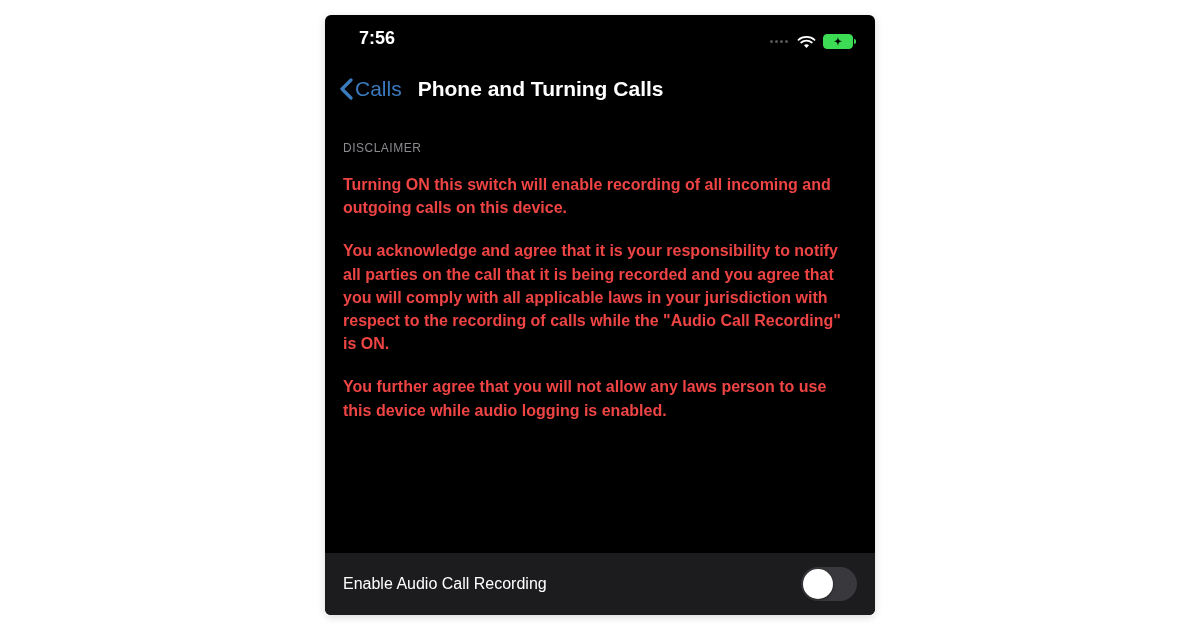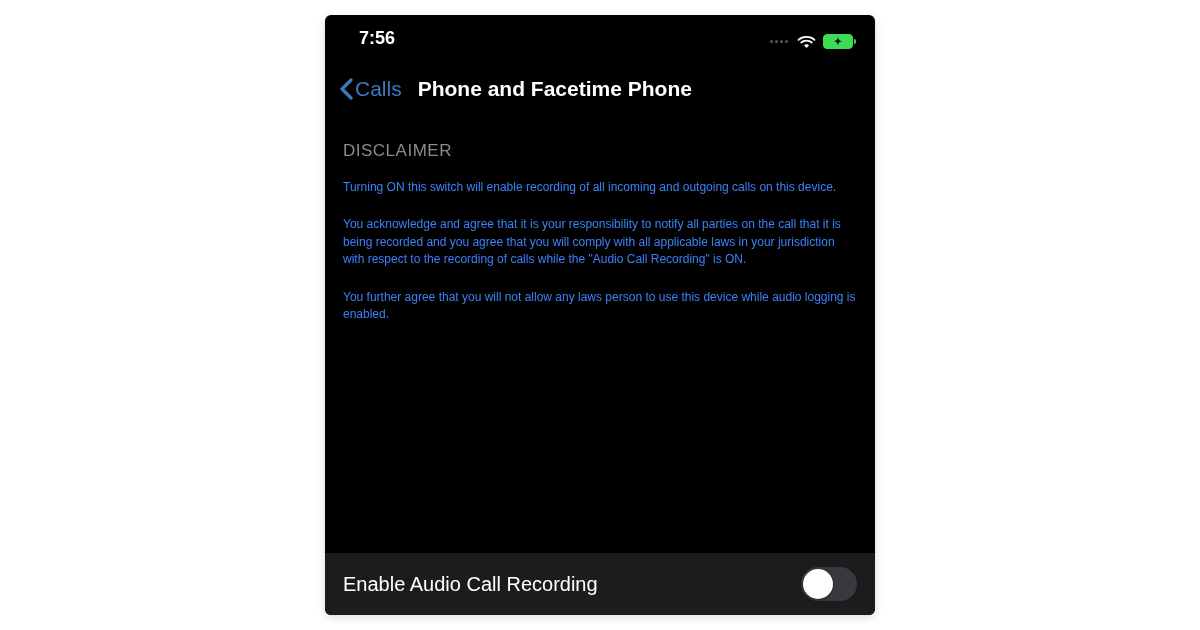--- a/index.html
+++ b/index.html
@@ -96,45 +96,46 @@
       font-size: 21px;
       font-weight: 600;
       margin-left: 10px;
     }
     .spacer { height: 22px; }
     .content {
       padding: 0 18px;
     }
     .section-header {
       color: #8a8a8f;
-      font-size: 17px;
+      font-size: 12px;
       letter-spacing: 0.5px;
       text-transform: uppercase;
       margin-bottom: 18px;
     }
     .para {
-      color: #3b82f6;
-      font-size: 12px;
+      color: #ef4444;
+      font-size: 16px;
       line-height: 1.45;
       margin-bottom: 20px;
+      font-weight: bold;
     }
     .toggle-row {
       position: absolute;
       bottom: 0;
       left: 0;
       right: 0;
       background: #1c1c1e;
       padding: 14px 18px;
       display: flex;
       align-items: center;
       justify-content: space-between;
     }
     .toggle-label {
       color: #fff;
-      font-size: 20px;
+      font-size: 16px;
     }
     .switch {
       width: 56px;
       height: 34px;
       background: #39393d;
       border-radius: 17px;
       position: relative;
       cursor: pointer;
     }
     .switch-knob {
@@ -177,21 +178,21 @@
 
   <div class="nav-bar">
     <div class="back">
       <span class="back-chevron">
         <svg width="14" height="22" viewBox="0 0 14 22">
           <path d="M12 2 L3 11 L12 20" stroke="#3a7bbf" stroke-width="3.2" fill="none" stroke-linecap="round" stroke-linejoin="round"></path>
         </svg>
       </span>
       <span>Calls</span>
     </div>
-    <div class="nav-title">Phone and Facetime Phone</div>
+    <div class="nav-title">Phone and Turning Calls</div>
   </div>
 
   <div class="spacer"></div>
 
   <div class="content">
     <div class="section-header">Disclaimer</div>
     <p class="para">Turning ON this switch will enable recording of all incoming and outgoing calls on this device.</p>
     <p class="para">You acknowledge and agree that it is your responsibility to notify all parties on the call that it is being recorded and you agree that you will comply with all applicable laws in your jurisdiction with respect to the recording of calls while the "Audio Call Recording" is ON.</p>
     <p class="para">You further agree that you will not allow any laws person to use this device while audio logging is enabled.</p>
   </div>

